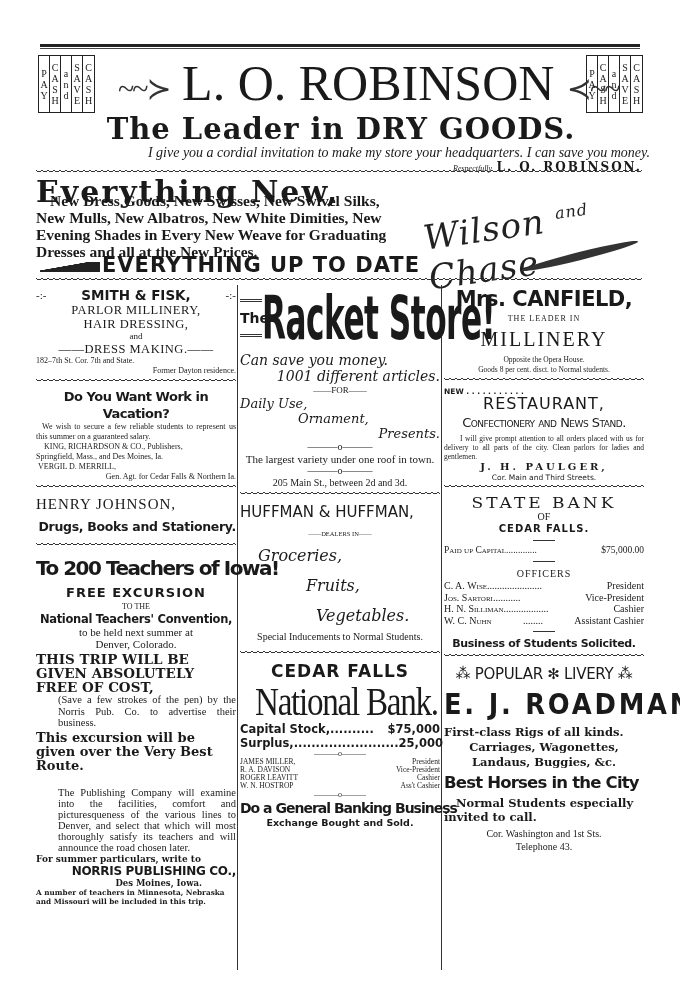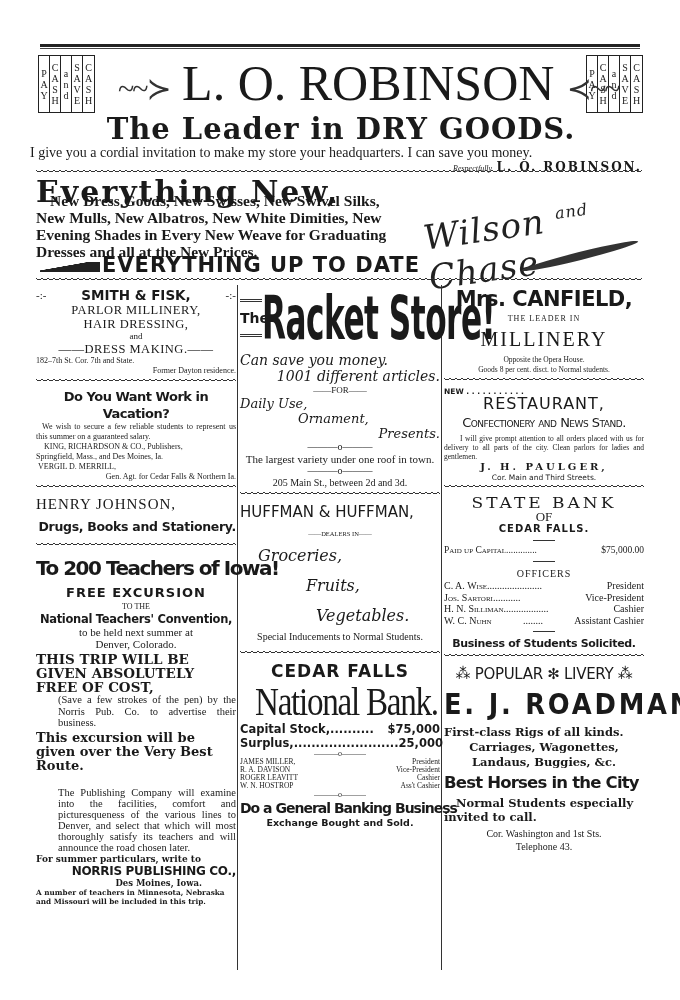--- a/index.html
+++ b/index.html
@@ -14,21 +14,21 @@
 
   .cashbox { position: absolute; top: 55px; display: flex; border: 1px solid #222; height: 58px; }
   .cashbox .col { display: flex; flex-direction: column; justify-content: center; align-items: center; width: 11px; border-right: 1px solid #222; font-family: "Liberation Serif", serif; font-size: 10px; line-height: 11px; }
   .cashbox .col:last-child { border-right: none; }
   .cashbox .col span { display: block; }
 
   .masthead-name { position: absolute; left: 118px; top: 52px; width: 444px; text-align: center; font-family: "Liberation Serif", serif; font-size: 50px; letter-spacing: 0px; line-height: 62px; white-space: nowrap; }
   .masthead-name .arrow { font-size: 30px; vertical-align: middle; color: #333; letter-spacing: -2px; }
 
   .leader { position: absolute; left: 36px; top: 113px; width: 610px; text-align: center; font-family: "DejaVu Serif", serif; font-weight: 900; font-size: 29px; letter-spacing: 1px; line-height: 32px; white-space: nowrap; }
-  .invite { position: absolute; left: 30px; top: 145px; width: 620px; text-align: left; font-size: 14px; }
+  .invite { position: absolute; left: 30px; top: 145px; width: 620px; text-align: right; font-style: italic; font-size: 14px; }
   .respectfully { position: absolute; right: 38px; top: 160px; font-size: 11px; }
   .respectfully i { font-size: 8px; }
   .respectfully b { font-family: "DejaVu Serif", serif; font-weight: 900; font-size: 12px; letter-spacing: 2px; }
 
   .wavy { position: absolute; height: 6px; background-image: radial-gradient(circle at 3px -1px, transparent 2.4px, #333 2.5px, #333 3.3px, transparent 3.4px); background-size: 6px 5px; background-repeat: repeat-x; }
 
   
   .ev-title { position: absolute; left: 36px; top: 175px; font-family: "DejaVu Serif", serif; font-weight: 900; font-size: 30px; letter-spacing: 2px; line-height: 34px; }
   .ev-body { position: absolute; left: 36px; top: 192px; width: 385px; font-family: "Liberation Serif", serif; font-weight: bold; font-size: 15.5px; line-height: 17px; }
   .ev-body .l1 { padding-left: 14px; }
@@ -276,21 +276,21 @@
 
     <div style="font-family:'DejaVu Sans',sans-serif; font-weight:bold; font-size:7.5px; line-height:9px;">NEW . . . . . . . . . . .</div>
     <div class="c" style="font-family:'DejaVu Sans',sans-serif; font-size:16px; line-height:16px; letter-spacing:1px;">RESTAURANT,</div>
     <div class="c" style="font-family:'DejaVu Sans',sans-serif; font-size:13px; line-height:22px; letter-spacing:-0.5px; font-variant:small-caps; white-space:nowrap;">Confectionery and News Stand.</div>
     <div class="just" style="font-size:7.5px; line-height:9px; text-indent:16px;">I will give prompt attention to all orders placed with us for delivery to all parts of the city.  Clean parlors for ladies and gentlemen.</div>
     <div class="c" style="font-family:'DejaVu Serif',serif; font-weight:900; font-size:10px; line-height:12px; letter-spacing:3px;">J. H. PAULGER,</div>
     <div class="c" style="font-family:'DejaVu Sans',sans-serif; font-size:7.5px; line-height:9px;">Cor. Main and Third Streets.</div>
     <div class="w-rule"></div>
 
     <div class="c" style="font-family:'DejaVu Serif',serif; font-size:17px; line-height:18px; letter-spacing:3px; transform:scaleY(0.85);">STATE BANK</div>
-    <div class="c" style="font-size:13px; line-height:10px;">OF</div>
+    <div class="c" style="font-size:10px; line-height:10px;">OF</div>
     <div class="c sans-b" style="font-size:10px; line-height:14px; letter-spacing:1px;">CEDAR FALLS.</div>
     <div style="width:22px; height:1px; background:#333; margin:4px auto;"></div>
     <div style="display:flex; justify-content:space-between; font-size:9.5px; line-height:11px; font-variant:small-caps;">
       <span>Paid up Capital.............</span>
       <span>$75,000.00</span>
     </div>
     <div style="width:22px; height:1px; background:#333; margin:5px auto;"></div>
     <div class="c" style="font-size:10px; line-height:13px; letter-spacing:1px;">OFFICERS</div>
     <div>
       <div style="display:flex; font-size:10px; line-height:11.5px;">

